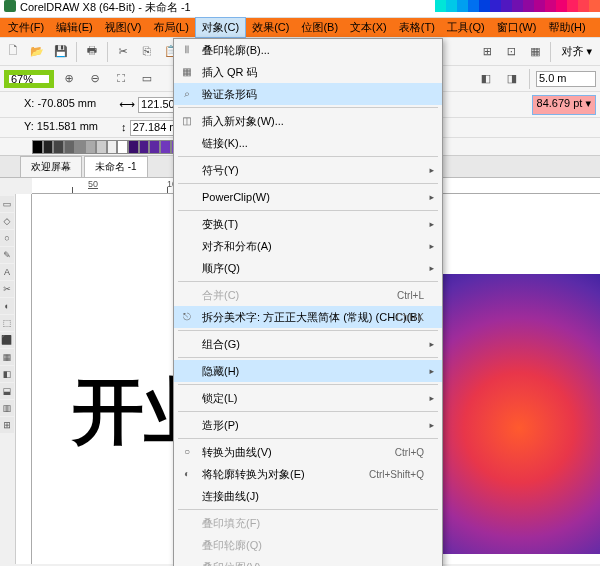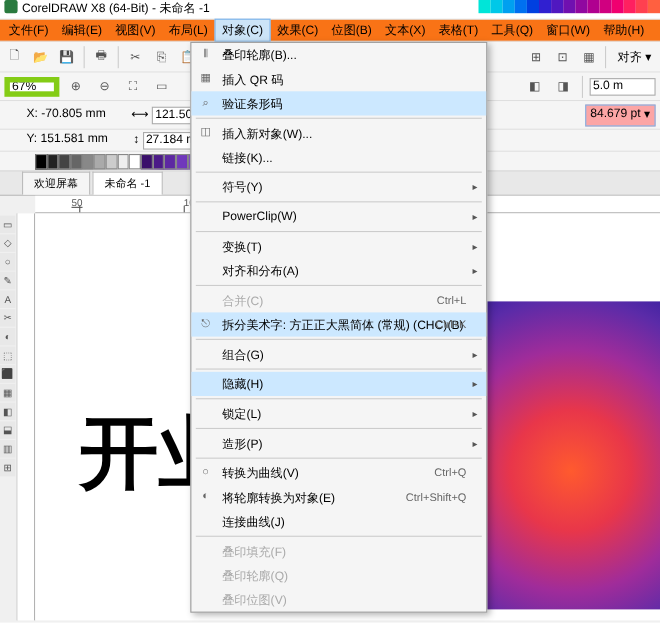--- a/index.html
+++ b/index.html
@@ -157,21 +157,21 @@
       <div style="background: rgb(255, 96, 64);"></div>
     </div>
 </div>
 
 <div class="tabs">
   <div class="tab">欢迎屏幕</div>
   <div class="tab active">未命名 -1</div>
 </div>
 
 <div class="ruler-h" id="rulerh">
-    <span style="left: 33px; text-decoration: underline;">50</span>
+    <span style="left: 56px; text-decoration: underline;">50</span>
     <div class="tick" style="left: 40px;"></div>
     <span style="left: 135px;">100</span>
     <div class="tick" style="left: 135px;"></div>
     <span style="left: 230px;">150</span>
     <div class="tick" style="left: 230px;"></div>
     <span style="left: 325px;">200</span>
     <div class="tick" style="left: 325px;"></div>
   </div>
 
 <div class="workarea">
@@ -227,20 +227,23 @@
     <div class="dd-item submenu">
       <span>PowerClip(W)</span>
     </div>
     <div class="dd-sep"></div>
     <div class="dd-item submenu">
       <span>变换(T)</span>
     </div>
     <div class="dd-item submenu">
       <span>对齐和分布(A)</span>
     </div>
+    <div class="dd-item submenu">
+      <span>顺序(Q)</span>
+    </div>
     <div class="dd-sep"></div>
     <div class="dd-item dis">
       <span>合并(C)</span>
       <span class="sc">Ctrl+L</span>
     </div>
     <div class="dd-item hl">
       <span class="dd-icon">⎋</span>
       <span>拆分美术字: 方正正大黑简体 (常规) (CHC)(B)</span>
       <span class="sc">Ctrl+K</span>
     </div>

